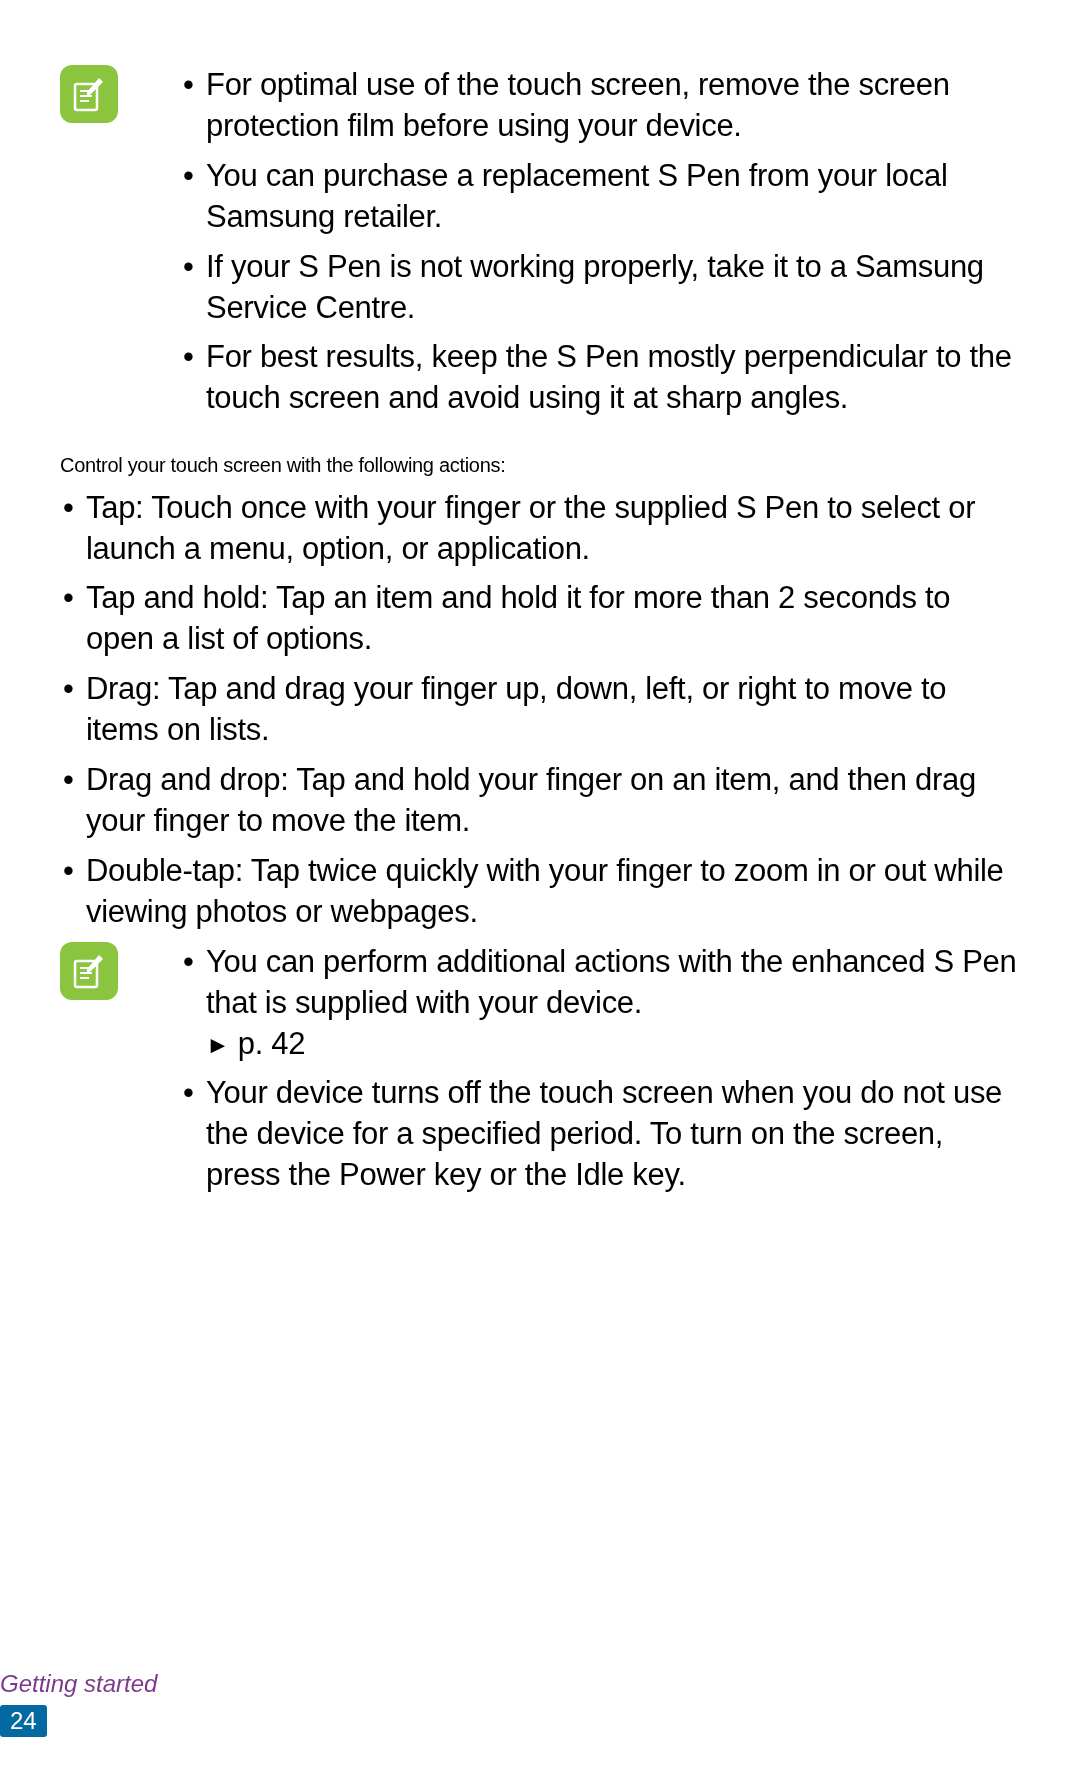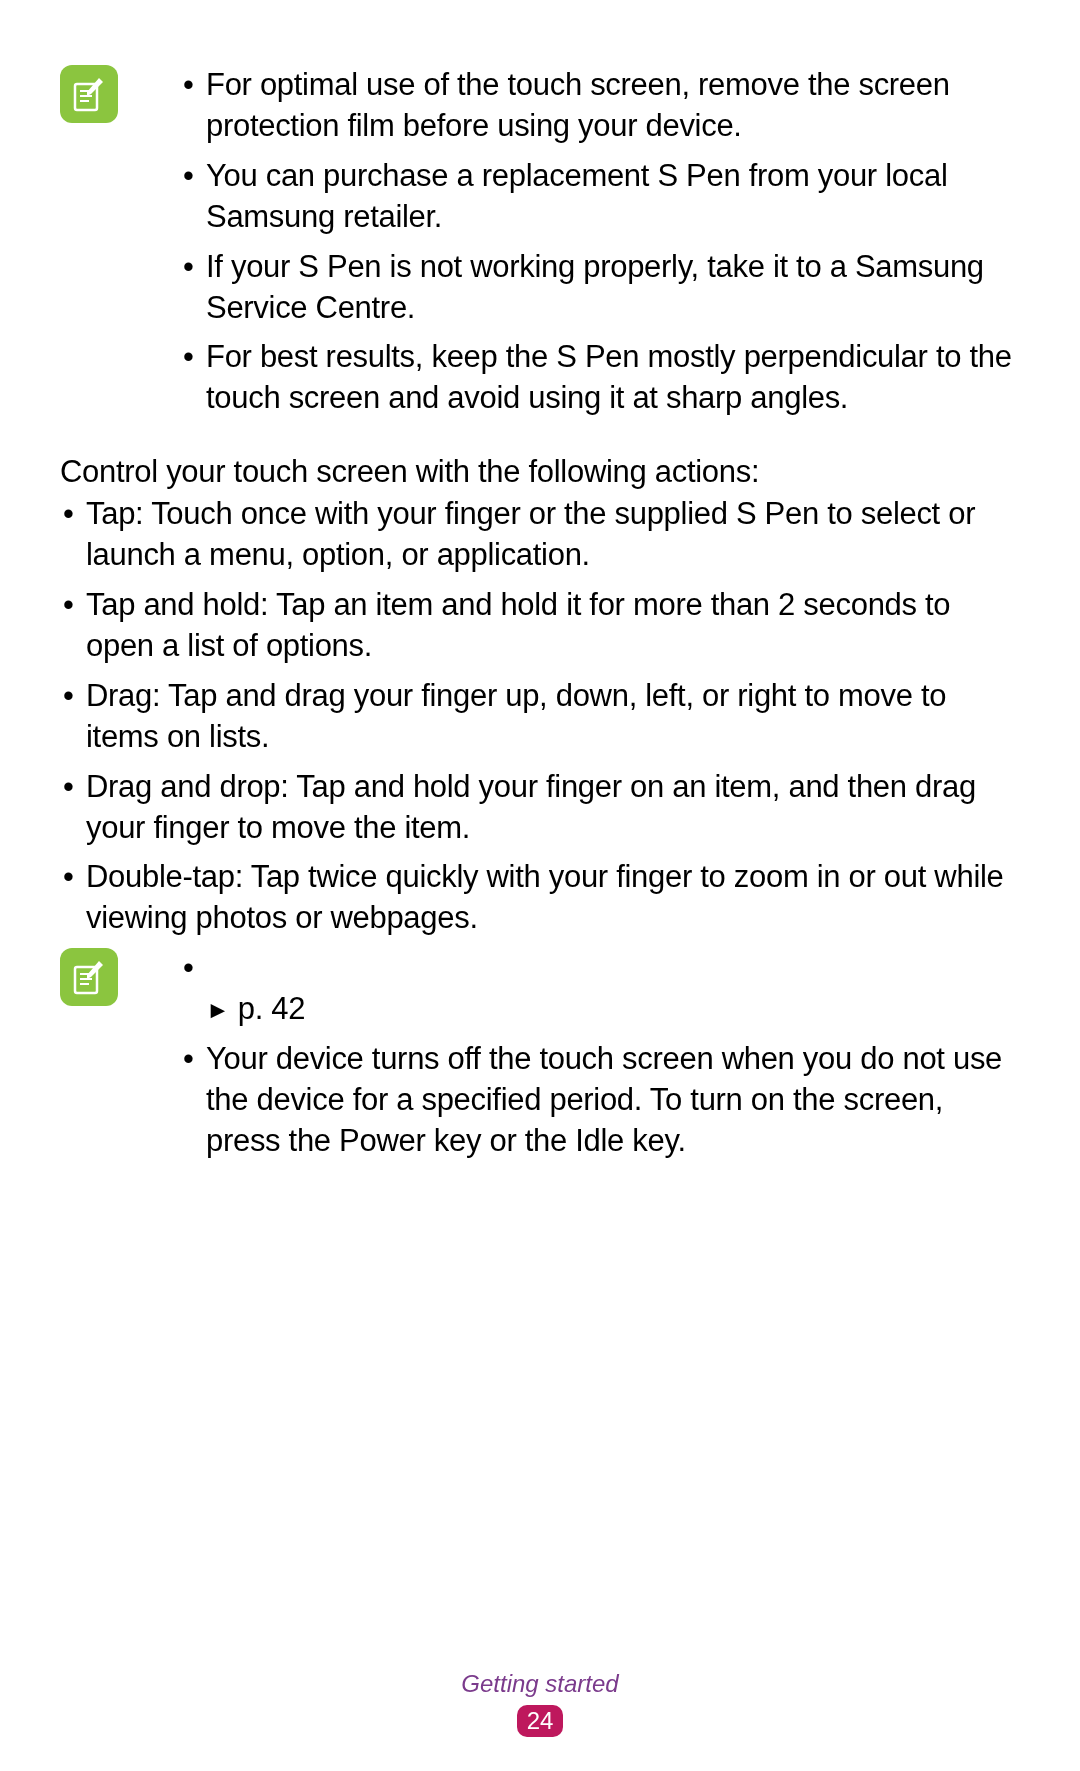--- a/index.html
+++ b/index.html
@@ -48,54 +48,54 @@
       letter-spacing: -0.3px;
     }
     .bullet-list li::before {
       content: "•";
       position: absolute;
       left: 3px;
       top: 0;
       font-size: 31px;
     }
     .body-paragraph {
-      font-size: 31px;
+      font-size: 20px;
       line-height: 1.32;
-      margin-bottom: 1px;
+      margin-bottom: 9px;
       letter-spacing: -0.3px;
     }
     .arrow {
       font-size: 24px;
       vertical-align: 1px;
     }
     .bold {
       font-weight: 700;
     }
     .footer {
       position: absolute;
       bottom: 34px;
       left: 0;
       right: 0;
-      text-align: center;
+      text-align: left;
     }
     .footer-label {
       font-style: italic;
       font-size: 24px;
       color: #7B3B8C;
       display: block;
       margin-bottom: 7px;
     }
     .page-badge {
       display: inline-block;
-      background: #be185d;
+      background: #0369a1;
       color: #fff;
       font-size: 24px;
       font-weight: 400;
       padding: 2px 10px;
-      border-radius: 10px;
+      border-radius: 3px;
       min-width: 40px;
     }
     .main-bullets {
       margin-bottom: 8px;
     }
   </style>
 </head>
 <body>
 
 <div class="note-block">
@@ -134,21 +134,21 @@
       <rect x="6" y="10" width="22" height="26" rx="2" fill="none" stroke="#fff" stroke-width="2.5"></rect>
       <line x1="11" y1="17" x2="23" y2="17" stroke="#fff" stroke-width="2"></line>
       <line x1="11" y1="22" x2="23" y2="22" stroke="#fff" stroke-width="2"></line>
       <line x1="11" y1="27" x2="20" y2="27" stroke="#fff" stroke-width="2"></line>
       <path d="M 30 4 L 34 8 L 22 20 L 18 22 L 18 18 Z" fill="#fff"></path>
     </svg>
   </div>
   <div class="note-content">
     <ul class="bullet-list">
       <li>
-        <br>
+        <span>You can perform additional actions with the enhanced S Pen that is supplied with your device. </span><br>
         <span class="arrow">►</span>
         <span>p. 42</span>
       </li>
       <li>Your device turns off the touch screen when you do not use the device for a specified period. To turn on the screen, press the Power key or the Idle key.</li>
     </ul>
   </div>
 </div>
 
 <div class="footer">
   <span class="footer-label">Getting started</span>

